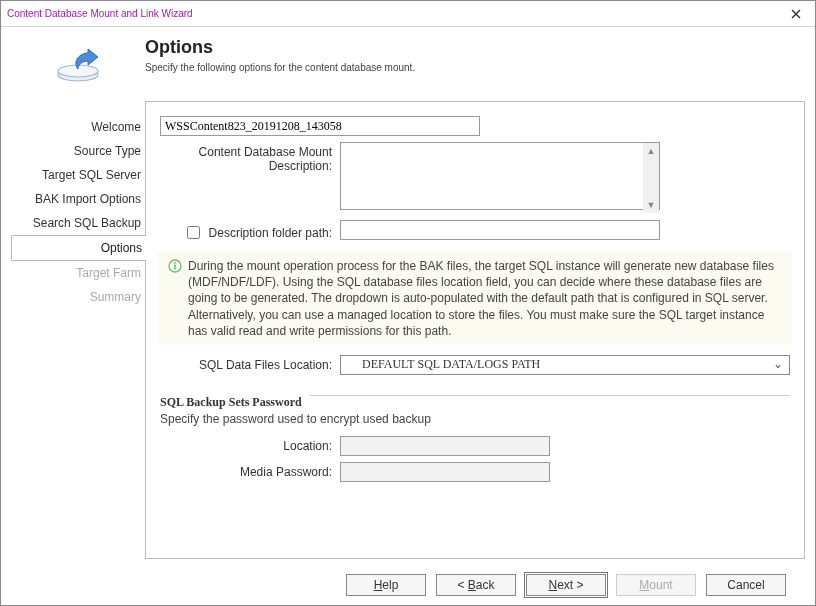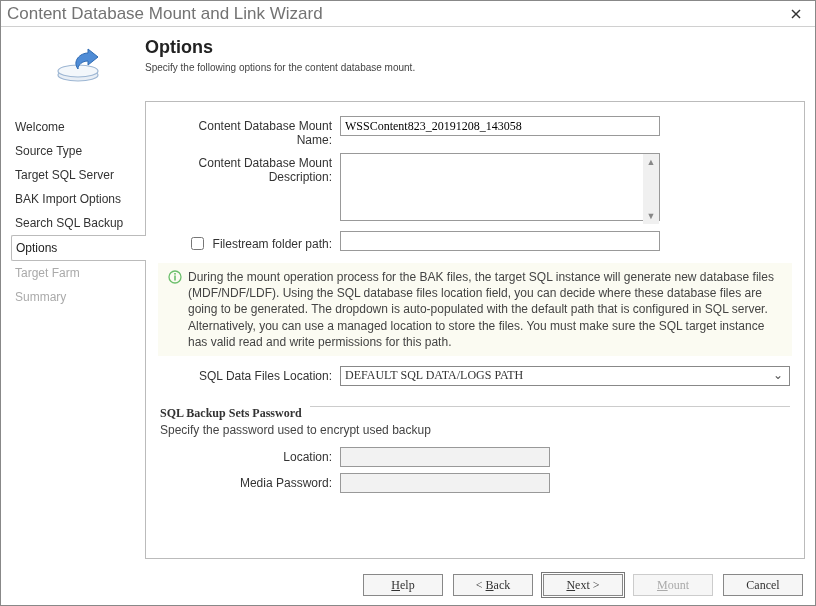--- a/index.html
+++ b/index.html
@@ -1,30 +1,30 @@
 <!DOCTYPE html>
 <html><head>
 <meta charset="utf-8">
 <style>
   * { box-sizing: border-box; }
   html, body { margin: 0; padding: 0; font-family: "Segoe UI", Tahoma, sans-serif; font-size: 12px; color: #333; }
   .window { width: 816px; height: 606px; border: 1px solid #888; background: #fff; display: flex; flex-direction: column; }
   .titlebar { height: 26px; background: #fff; border-bottom: 1px solid #d0d0d0; display: flex; align-items: center; padding: 0 6px; }
-  .titlebar .title { flex: 1; font-size: 17px; color: #737373; }
+  .titlebar .title { flex: 1; font-size: 10px; color: #a21caf; }
   .titlebar .close { width: 26px; height: 20px; display: flex; align-items: center; justify-content: center; cursor: pointer; }
   .titlebar .close svg { width: 10px; height: 10px; }
 
   .header { display: flex; padding: 10px 16px 4px 14px; min-height: 74px; }
   .header .iconwrap { width: 130px; display: flex; align-items: flex-start; justify-content: center; padding-top: 2px; }
   .header h1 { font-size: 18px; font-weight: bold; margin: 0 0 4px 0; color: #222; }
   .header .sub { font-size: 10px; color: #444; }
 
   .body { flex: 1; display: flex; padding: 0 10px 6px 10px; overflow: hidden; }
   .sidebar { width: 134px; padding-top: 14px; }
-  .sidebar .navitem { text-align: left; padding: 5px 4px; color: #333; cursor: pointer; }
+  .sidebar .navitem { text-align: right; padding: 5px 4px; color: #333; cursor: pointer; }
   .sidebar .navitem.selected { background: #fff; border: 1px solid #bbb; border-right: none; border-radius: 2px 0 0 2px; color: #222; position: relative; z-index: 2; margin-right: -1px; }
   .sidebar .navitem.disabled { color: #aaa; cursor: default; }
 
   .panel { flex: 1; border: 1px solid #bbb; background: #fff; padding: 14px 14px 10px 14px; overflow: auto; position: relative; }
 
   .formrow { display: flex; margin-bottom: 6px; align-items: flex-start; }
   .formrow .lbl { width: 180px; text-align: right; padding-right: 8px; padding-top: 3px; color: #333; }
   .formrow .ctrl { flex: 1; max-width: 320px; font-family: Liberation Serif, serif; }
   .formrow.full .ctrl { max-width: none; }
 
@@ -35,29 +35,29 @@
   .textarea-wrap { position: relative; width: 100%; }
   .textarea-wrap .faux-scroll { position: absolute; right: 1px; top: 1px; bottom: 1px; width: 16px; background: #f0f0f0; display: flex; flex-direction: column; justify-content: space-between; }
   .textarea-wrap .faux-scroll span { display: flex; justify-content: center; align-items: center; height: 16px; color: #888; font-size: 9px; }
 
   .infobox { background: #fbfbf2; border: 0; margin: 10px -2px 10px -2px; padding: 6px 10px 6px 10px; display: flex; }
   .infobox .infoicon { width: 20px; padding-top: 1px; color: #6bbf6b; }
   .infobox .infotext { flex: 1; color: #444; line-height: 1.35; }
 
   .select-wrap { position: relative; width: 100%; }
   .select-wrap .selectbox { width: 100%; height: 20px; border: 1px solid #888; display: flex; align-items: center; padding: 0 4px; background: #fff; cursor: pointer; }
-  .select-wrap .selectbox .val { flex: 1; }
+  .select-wrap .selectbox .val { flex: 1; margin-left: 17px; }
   .select-wrap .selectbox .chev { width: 14px; text-align: center; color: #555; }
 
   .section-title-row { display: flex; align-items: flex-start; margin-top: 20px; font-family: Liberation Serif, serif; }
   .section-title-row .sect-title { font-weight: bold; white-space: nowrap; margin-right: 8px; }
   .section-title-row .line { flex: 1; height: 0; border-top: 1px solid #ccc; }
   .section-sub { margin: 2px 0 10px 0; color: #444; }
 
-  .footer { height: 40px; border-top: 0; display: flex; justify-content: flex-end; align-items: center; gap: 10px; padding: 0 12px; font-family: Liberation Serif, serif; }
+  .footer { height: 40px; border-top: 0; display: flex; justify-content: flex-end; align-items: center; gap: 10px; padding: 0 29px; }
   .btn { width: 80px; height: 22px; border: 1px solid #888; background: #f6f6f6; display: flex; align-items: center; justify-content: center; cursor: pointer; }
   .btn.primary { outline: 1px solid #777; outline-offset: 1px; }
   .btn.disabled { color: #aaa; border-color: #ccc; cursor: default; }
   .btn .u { text-decoration: underline; }
 
   
   .sidebarwrap { position: relative; }
 </style>
 </head>
 <body>
@@ -96,21 +96,20 @@
       <div class="navitem">BAK Import Options</div>
       <div class="navitem">Search SQL Backup</div>
       <div class="navitem selected">Options</div>
       <div class="navitem disabled">Target Farm</div>
       <div class="navitem disabled">Summary</div>
     </div>
 
     <div class="panel">
 
       <div class="formrow">
-        <div class="lbl">Content Database Mount Name:</div>
         <div class="ctrl">
           <input type="text" value="WSSContent823_20191208_143058" style="">
         </div>
       </div>
 
       <div class="formrow">
         <div class="lbl">Content Database Mount Description:</div>
         <div class="ctrl">
           <div class="textarea-wrap">
             <textarea style=""></textarea>
@@ -118,21 +117,21 @@
               <span>▲</span>
               <span>▼</span>
             </div>
           </div>
         </div>
       </div>
 
       <div class="formrow">
         <div class="lbl" style="display:flex;justify-content:flex-end;align-items:center;gap:6px;">
           <input type="checkbox" style="">
-          <span>Filestream folder path:</span>
+          <span>Description folder path:</span>
         </div>
         <div class="ctrl">
           <input type="text" value="" style="">
         </div>
       </div>
 
       <div class="infobox">
         <div class="infoicon">
           <svg width="14" height="14" viewBox="0 0 14 14">
               <circle cx="7" cy="7" r="6" fill="none" stroke="#6bbf6b" stroke-width="1.3"></circle>

